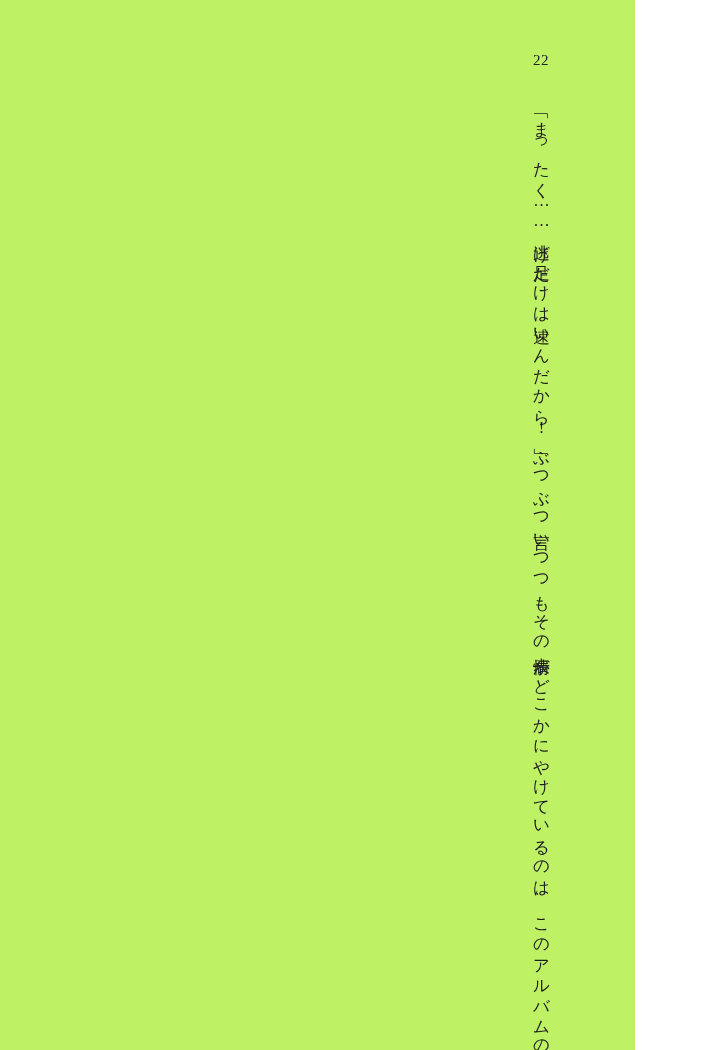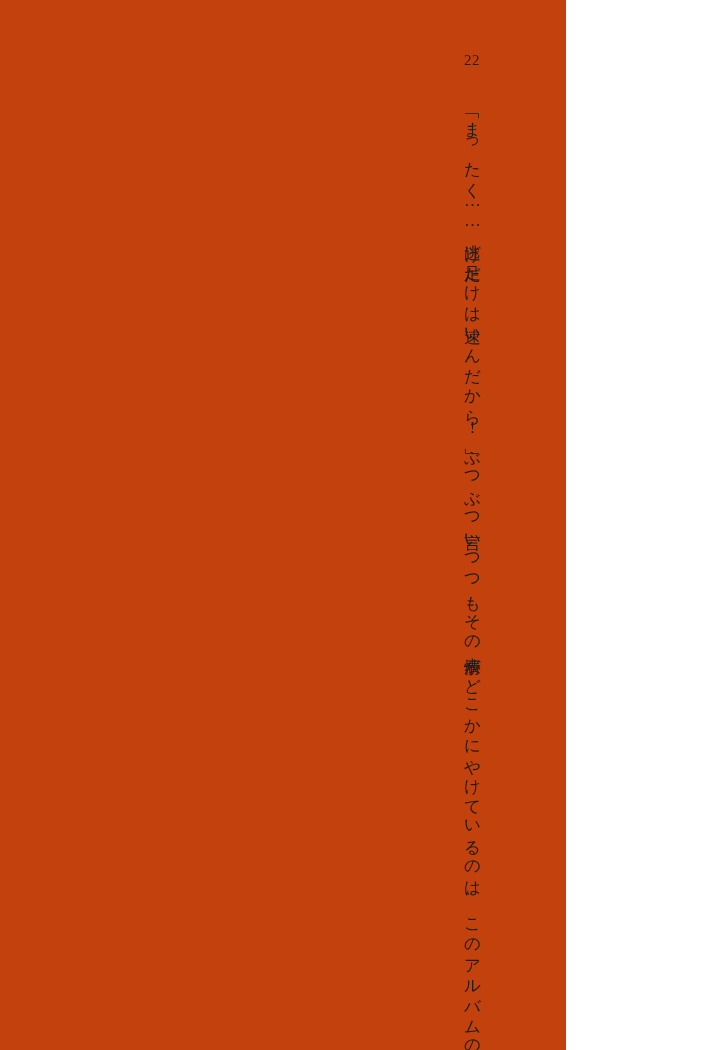--- a/index.html
+++ b/index.html
@@ -9,23 +9,23 @@
   }
   body {
     width: 705px;
     height: 1050px;
     font-family: "Liberation Serif", "DejaVu Serif", serif;
     color: #1a1a1a;
     overflow: hidden;
   }
   .page {
     position: relative;
-    width: 566px;
+    width: 635px;
     height: 1050px;
-    background: #c2410c;
+    background: #bef264;
     box-sizing: border-box;
   }
   .page-number {
     position: absolute;
     top: 52px;
     right: 86px;
     font-size: 15px;
     letter-spacing: 0.5px;
     color: #222;
   }

